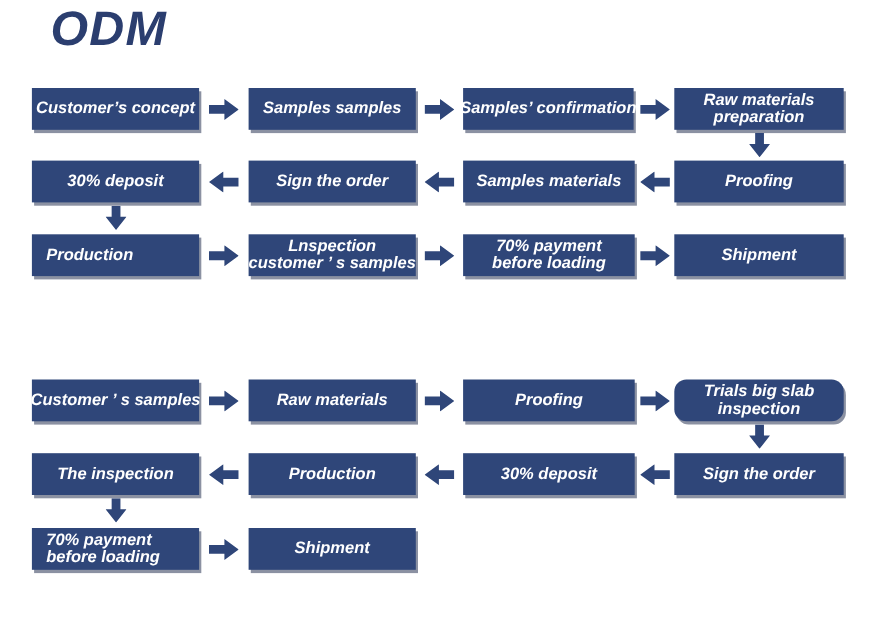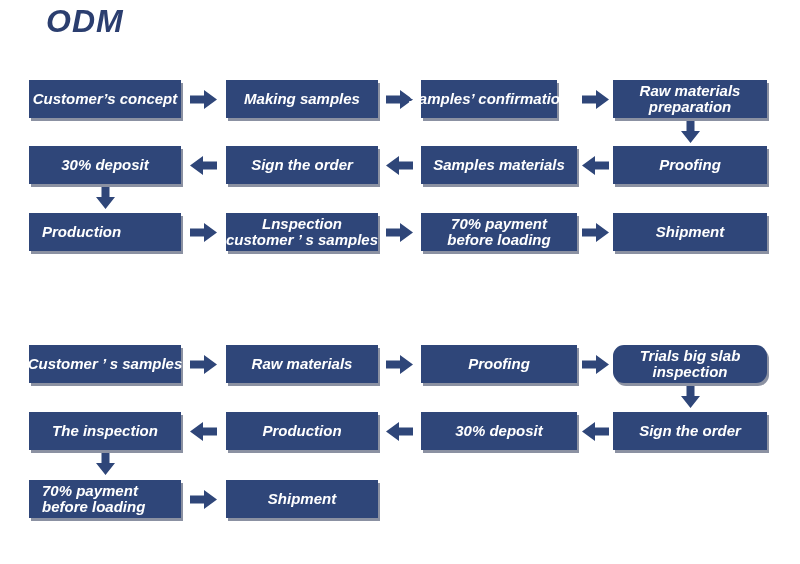--- a/index.html
+++ b/index.html
@@ -6,21 +6,21 @@
   .stage {
     position: relative;
     width: 800px;
     height: 564px;
     background: var(--bg, #ffffff);
     font-family: "Liberation Sans", sans-serif;
     overflow: hidden;
   }
   .sec-title {
     position: absolute;
-    font-size: 32px;
+    font-size: 44px;
     font-weight: 700;
     font-style: italic;
     line-height: 1;
     color: var(--title, #2b3e6f);
     letter-spacing: 1px;
   }
   .step-box {
     position: absolute;
     height: 38px;
     box-sizing: border-box;
@@ -50,26 +50,26 @@
 
 <div class="stage" style="--bg: #ffffff; --box: #2f4679; --shadow: rgba(24,36,70,0.5); --text: #ffffff; --title: #2b3e6f;">
     <div class="sec-title" style="left: 46px; top: 5px;">ODM</div>
     <div class="step-box" style="left: 29px; top: 80px; width: 152px;">
       <div class="step-line">Customer’s concept</div>
     </div>
     <svg viewBox="0 0 27 19" width="27" height="19" class="flow-arrow" style="left: 190px; top: 89.5px;">
       <path d="M0 5.5 H14 V0 L27 9.5 L14 19 V13.5 H0 Z" fill="#2f4679"></path>
     </svg>
     <div class="step-box" style="left: 226px; top: 80px; width: 152px;">
-      <div class="step-line">Making samples</div>
+      <div class="step-line">Samples samples</div>
     </div>
     <svg viewBox="0 0 27 19" width="27" height="19" class="flow-arrow" style="left: 386px; top: 89.5px;">
       <path d="M0 5.5 H14 V0 L27 9.5 L14 19 V13.5 H0 Z" fill="#2f4679"></path>
     </svg>
-    <div class="step-box" style="left: 421px; top: 80px; width: 136px; align-items: center;">
+    <div class="step-box" style="left: 421px; top: 80px; width: 155px; align-items: center;">
       <div class="step-line">Samples’ confirmation</div>
     </div>
     <svg viewBox="0 0 27 19" width="27" height="19" class="flow-arrow" style="left: 581.5px; top: 89.5px;">
       <path d="M0 5.5 H14 V0 L27 9.5 L14 19 V13.5 H0 Z" fill="#2f4679"></path>
     </svg>
     <div class="step-box" style="left: 613px; top: 80px; width: 154px;">
       <div class="step-line">Raw materials</div>
       <div class="step-line">preparation</div>
     </div>
     <svg viewBox="0 0 19 22" width="19" height="22" class="flow-arrow" style="left: 680.5px; top: 121px;">

